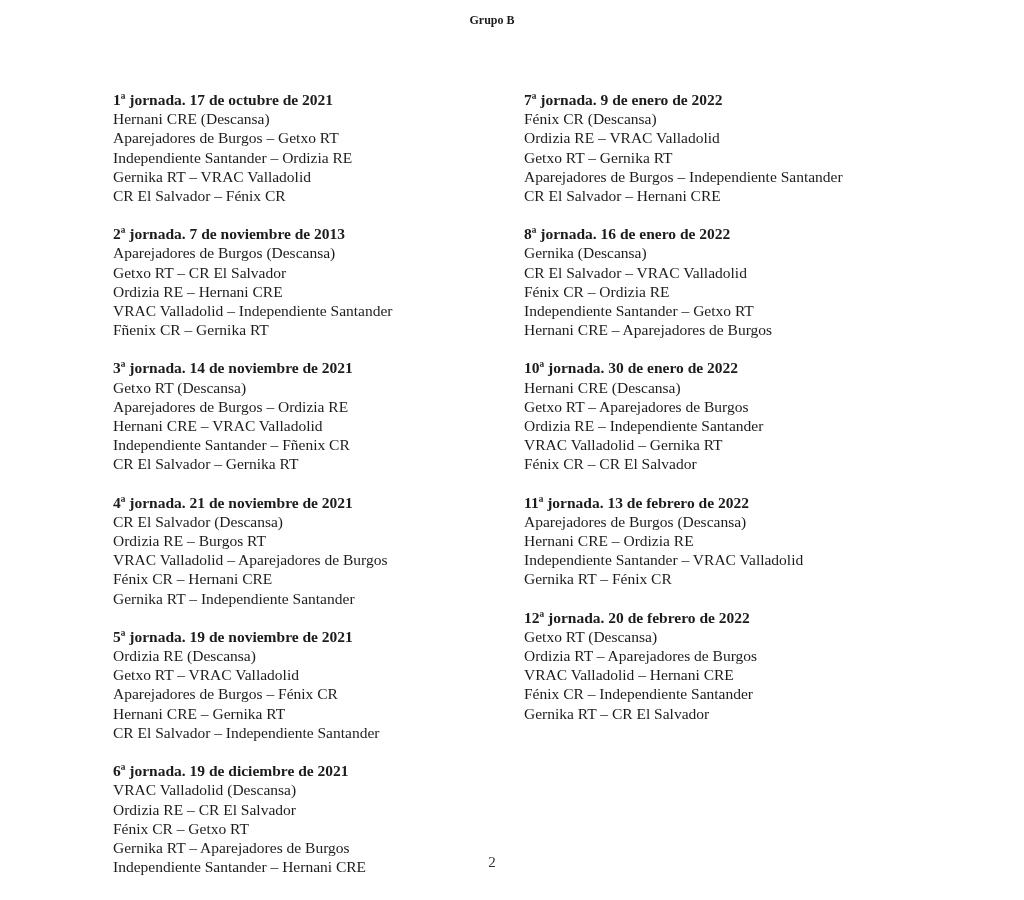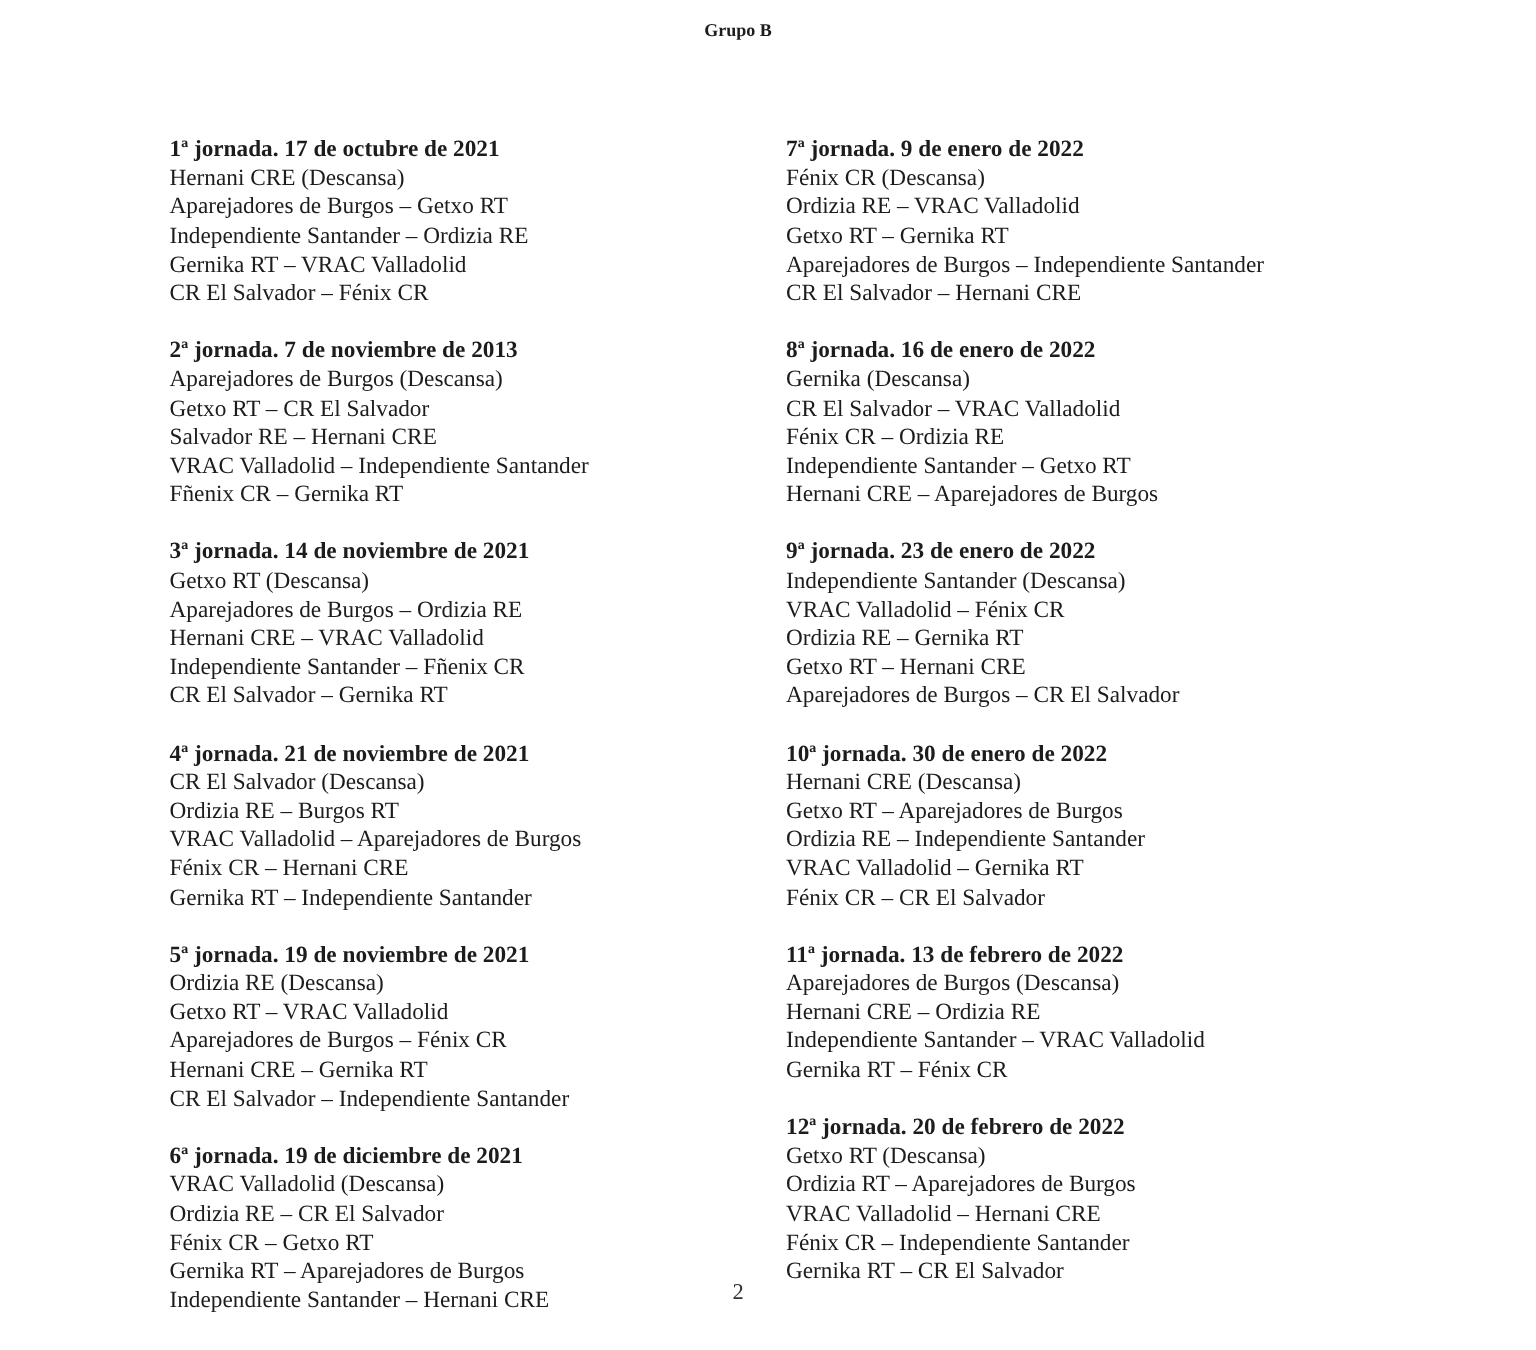--- a/index.html
+++ b/index.html
@@ -64,21 +64,21 @@
         <p>Hernani CRE (Descansa)</p>
         <p>Aparejadores de Burgos – Getxo RT</p>
         <p>Independiente Santander – Ordizia RE</p>
         <p>Gernika RT – VRAC Valladolid</p>
         <p>CR El Salvador – Fénix CR</p>
       </div>
       <div class="block">
         <p class="hdr">2ª jornada. 7 de noviembre de 2013</p>
         <p>Aparejadores de Burgos (Descansa)</p>
         <p>Getxo RT – CR El Salvador</p>
-        <p>Salvador RE – Hernani CRE</p>
+        <p>Ordizia RE – Hernani CRE</p>
         <p>VRAC Valladolid – Independiente Santander</p>
         <p>Fñenix CR – Gernika RT</p>
       </div>
       <div class="block">
         <p class="hdr">3ª jornada. 14 de noviembre de 2021</p>
         <p>Getxo RT (Descansa)</p>
         <p>Aparejadores de Burgos – Ordizia RE</p>
         <p>Hernani CRE – VRAC Valladolid</p>
         <p>Independiente Santander – Fñenix CR</p>
         <p>CR El Salvador – Gernika RT</p>
@@ -120,28 +120,20 @@
       </div>
       <div class="block">
         <p class="hdr">8ª jornada. 16 de enero de 2022</p>
         <p>Gernika (Descansa)</p>
         <p>CR El Salvador – VRAC Valladolid</p>
         <p>Fénix CR – Ordizia RE</p>
         <p>Independiente Santander – Getxo RT</p>
         <p>Hernani CRE – Aparejadores de Burgos</p>
       </div>
       <div class="block">
-        <p class="hdr">9ª jornada. 23 de enero de 2022</p>
-        <p>Independiente Santander (Descansa)</p>
-        <p>VRAC Valladolid – Fénix CR</p>
-        <p>Ordizia RE – Gernika RT</p>
-        <p>Getxo RT – Hernani CRE</p>
-        <p>Aparejadores de Burgos – CR El Salvador</p>
-      </div>
-      <div class="block">
         <p class="hdr">10ª jornada. 30 de enero de 2022</p>
         <p>Hernani CRE (Descansa)</p>
         <p>Getxo RT – Aparejadores de Burgos</p>
         <p>Ordizia RE – Independiente Santander</p>
         <p>VRAC Valladolid – Gernika RT</p>
         <p>Fénix CR – CR El Salvador</p>
       </div>
       <div class="block">
         <p class="hdr">11ª jornada. 13 de febrero de 2022</p>
         <p>Aparejadores de Burgos (Descansa)</p>

